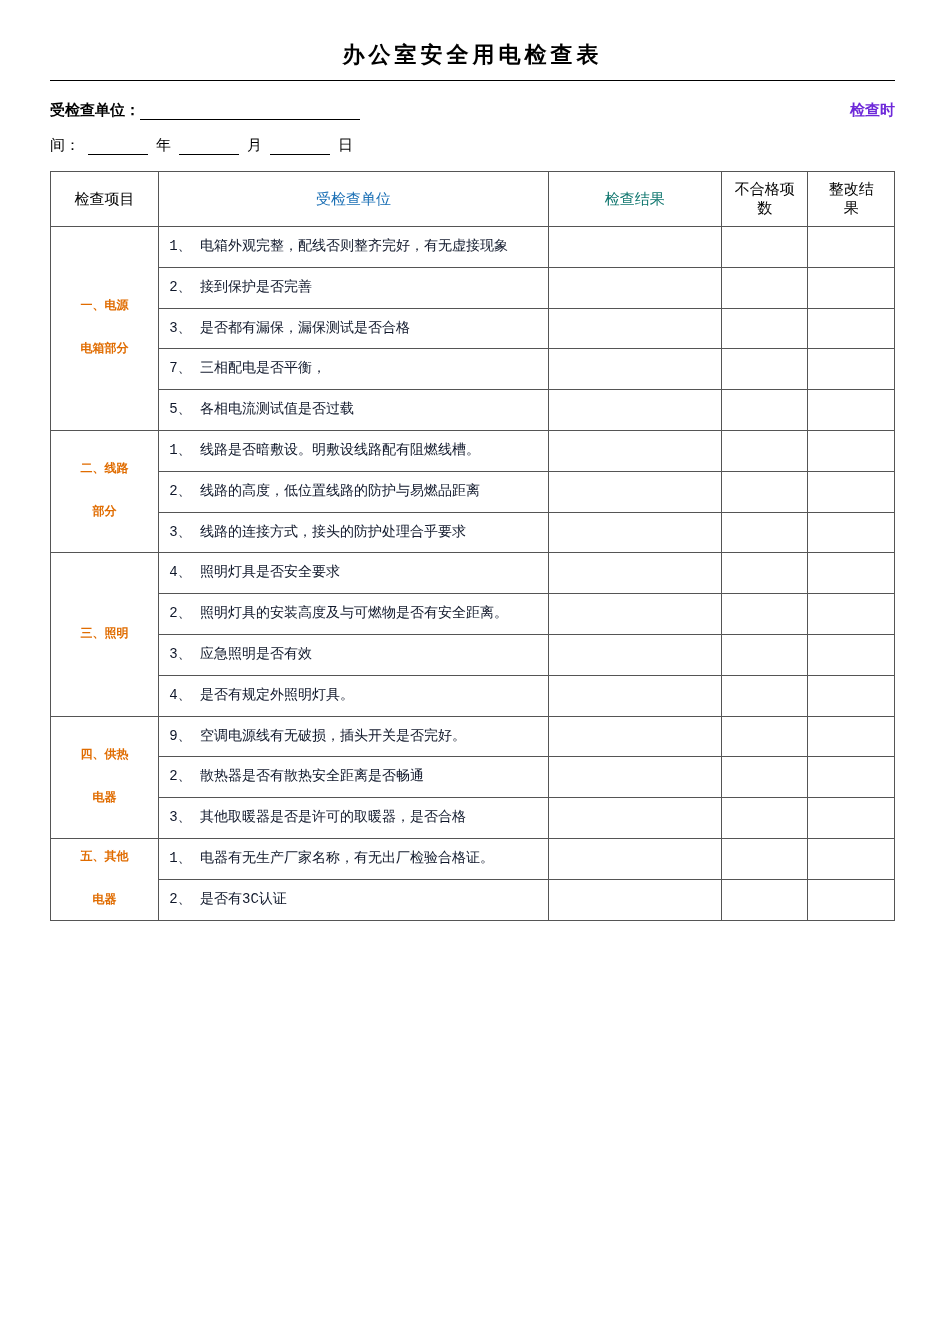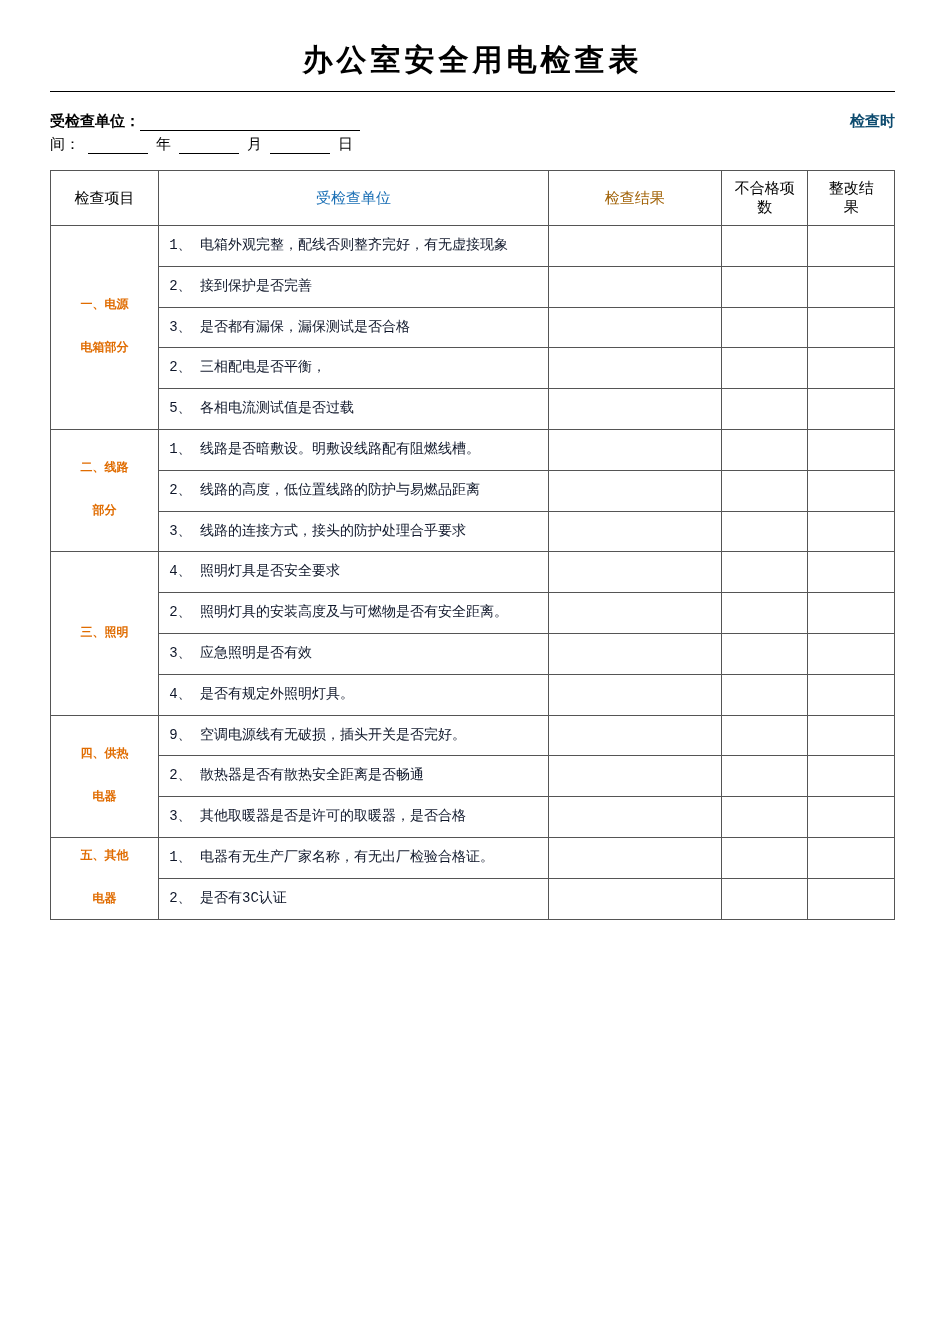--- a/index.html
+++ b/index.html
@@ -11,53 +11,53 @@
       background: #fff;
       font-family: "SimSun", "宋体", serif;
       font-size: 14px;
       color: #000;
       padding: 40px 50px;
       width: 945px;
       min-height: 1337px;
     }
     .page-title {
       text-align: center;
-      font-size: 30px;
+      font-size: 22px;
       font-weight: bold;
       letter-spacing: 4px;
       margin-bottom: 10px;
       color: #000;
     }
     .title-underline {
       border-bottom: 1.5px solid #000;
       margin-bottom: 20px;
     }
     .header-info {
       display: flex;
       justify-content: space-between;
       align-items: flex-start;
-      margin-bottom: 4px;
+      margin-bottom: 16px;
     }
     .header-left {
       font-size: 15px;
       color: #000;
     }
     .header-left .label {
       font-weight: bold;
     }
     .header-left .underline-blank {
       display: inline-block;
       border-bottom: 1px solid #000;
       width: 220px;
       height: 18px;
       vertical-align: bottom;
     }
     .header-right {
       font-size: 15px;
-      color: #0c4a6e;
+      color: #6d28d9;
       font-weight: bold;
     }
     .header-date-row {
       font-size: 15px;
       margin-bottom: 16px;
       display: flex;
       align-items: center;
       gap: 0;
     }
     .header-date-row .date-blank {
@@ -82,21 +82,21 @@
     thead th {
       text-align: center;
       font-weight: normal;
       font-size: 15px;
       background: #fff;
     }
     thead th.col-check-content {
       color: #1a6fb5;
     }
     thead th.col-check-result {
-      color: #a16207;
+      color: #0f766e;
     }
     thead th.col-unqualified {
       color: #000;
     }
     thead th.col-rectify {
       color: #000;
     }
     .category-cell {
       font-size: 12px;
       color: #e06c00;
@@ -170,21 +170,21 @@
         <td class="unqualified-cell col-unqualified"></td>
         <td class="rectify-cell col-rectify"></td>
       </tr>
       <tr>
         <td class="content-cell col-content">3、 是否都有漏保，漏保测试是否合格</td>
         <td class="result-cell col-result"></td>
         <td class="unqualified-cell col-unqualified"></td>
         <td class="rectify-cell col-rectify"></td>
       </tr>
       <tr>
-        <td class="content-cell col-content">2、 三相配电是否平衡，</td>
+        <td class="content-cell col-content">7、 三相配电是否平衡，</td>
         <td class="result-cell col-result"></td>
         <td class="unqualified-cell col-unqualified"></td>
         <td class="rectify-cell col-rectify"></td>
       </tr>
       <tr>
         <td class="content-cell col-content">5、 各相电流测试值是否过载</td>
         <td class="result-cell col-result"></td>
         <td class="unqualified-cell col-unqualified"></td>
         <td class="rectify-cell col-rectify"></td>
       </tr>

